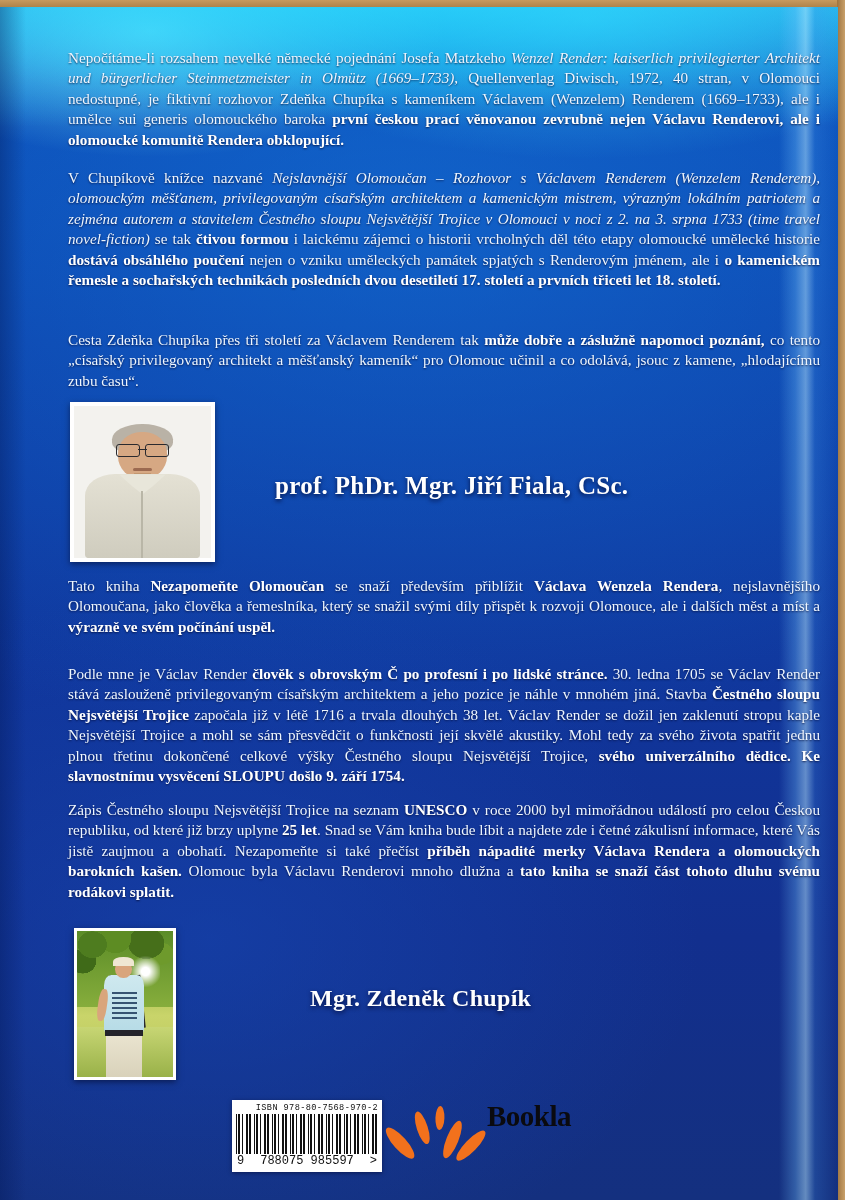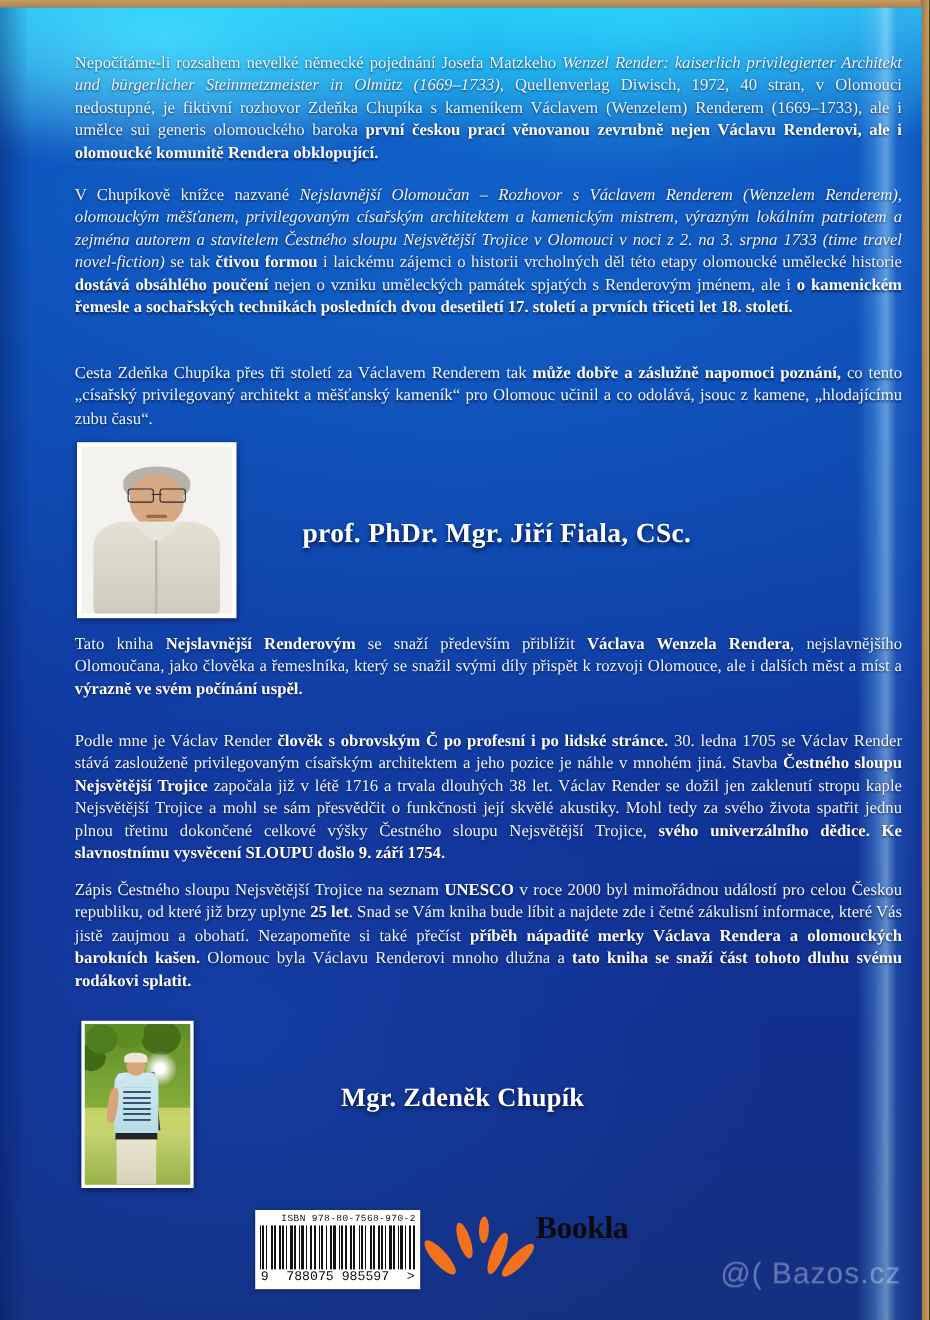--- a/index.html
+++ b/index.html
@@ -192,21 +192,21 @@
         <div class="p-mouth"></div>
         <div class="p-neck"></div>
         <div class="p-body"></div>
         <div class="p-collar"></div>
         <div class="p-placket"></div>
       </div>
     </div>
 
     <div class="author author-1">prof. PhDr. Mgr. Jiří Fiala, CSc.</div>
 
-    <p class="para p4"><span>Tato kniha </span><b>Nejslavnější Renderovým</b><span> se snaží především přiblížit </span><b>Václava Wenzela Rendera</b><span>, nejslavnějšího Olomoučana, jako člověka a řemeslníka, který se snažil svými díly přispět k rozvoji Olomouce, ale i dalších měst a míst a </span><b>výrazně ve svém počínání uspěl.</b></p>
+    <p class="para p4"><span>Tato kniha </span><b>Nezapomeňte Olomoučan</b><span> se snaží především přiblížit </span><b>Václava Wenzela Rendera</b><span>, nejslavnějšího Olomoučana, jako člověka a řemeslníka, který se snažil svými díly přispět k rozvoji Olomouce, ale i dalších měst a míst a </span><b>výrazně ve svém počínání uspěl.</b></p>
     <p class="para p5"><span>Podle mne je Václav Render </span><b>člověk s obrovským Č po profesní i po lidské stránce.</b><span> 30. ledna 1705 se Václav Render stává zaslouženě privilegovaným císařským architektem a jeho pozice je náhle v mnohém jiná. Stavba </span><b>Čestného sloupu Nejsvětější Trojice</b><span> započala již v létě 1716 a trvala dlouhých 38 let. Václav Render se dožil jen zaklenutí stropu kaple Nejsvětější Trojice a mohl se sám přesvědčit o funkčnosti její skvělé akustiky. Mohl tedy za svého života spatřit jednu plnou třetinu dokončené celkové výšky Čestného sloupu Nejsvětější Trojice, </span><b>svého univerzálního dědice. Ke slavnostnímu vysvěcení SLOUPU došlo 9. září 1754.</b></p>
     <p class="para p6"><span>Zápis Čestného sloupu Nejsvětější Trojice na seznam </span><b>UNESCO</b><span> v roce 2000 byl mimořádnou událostí pro celou Českou republiku, od které již brzy uplyne </span><b>25 let</b><span>. Snad se Vám kniha bude líbit a najdete zde i četné zákulisní informace, které Vás jistě zaujmou a obohatí. Nezapomeňte si také přečíst </span><b>příběh nápadité merky Václava Rendera a olomouckých barokních kašen.</b><span> Olomouc byla Václavu Renderovi mnoho dlužna a </span><b>tato kniha se snaží část tohoto dluhu svému rodákovi splatit.</b></p>
 
     <div class="photo-frame photo-2">
       <div class="ph-inner outdoor">
         <div class="od-trees"></div>
         <div class="od-sun"></div>
         <div class="od-water"></div>
         <div class="od-strap-l"></div>
         <div class="od-strap-r"></div>
@@ -236,16 +236,15 @@
       <div class="logo-mark">
         <div class="petal" style="left:2px;top:14px;width:13px;height:40px;transform:rotate(-42deg);"></div>
         <div class="petal" style="left:17px;top:6px;width:11px;height:34px;transform:rotate(-18deg);"></div>
         <div class="petal" style="left:30px;top:2px;width:9px;height:24px;transform:rotate(2deg);"></div>
         <div class="petal" style="left:34px;top:14px;width:12px;height:40px;transform:rotate(22deg);"></div>
         <div class="petal" style="left:46px;top:16px;width:12px;height:40px;transform:rotate(44deg);"></div>
       </div>
       <div class="logo-text">Bookla</div>
     </div>
 
-    <div class="watermark">@( Bazos.cz</div>
 
   </div>
 </div>
 
 </body></html>

